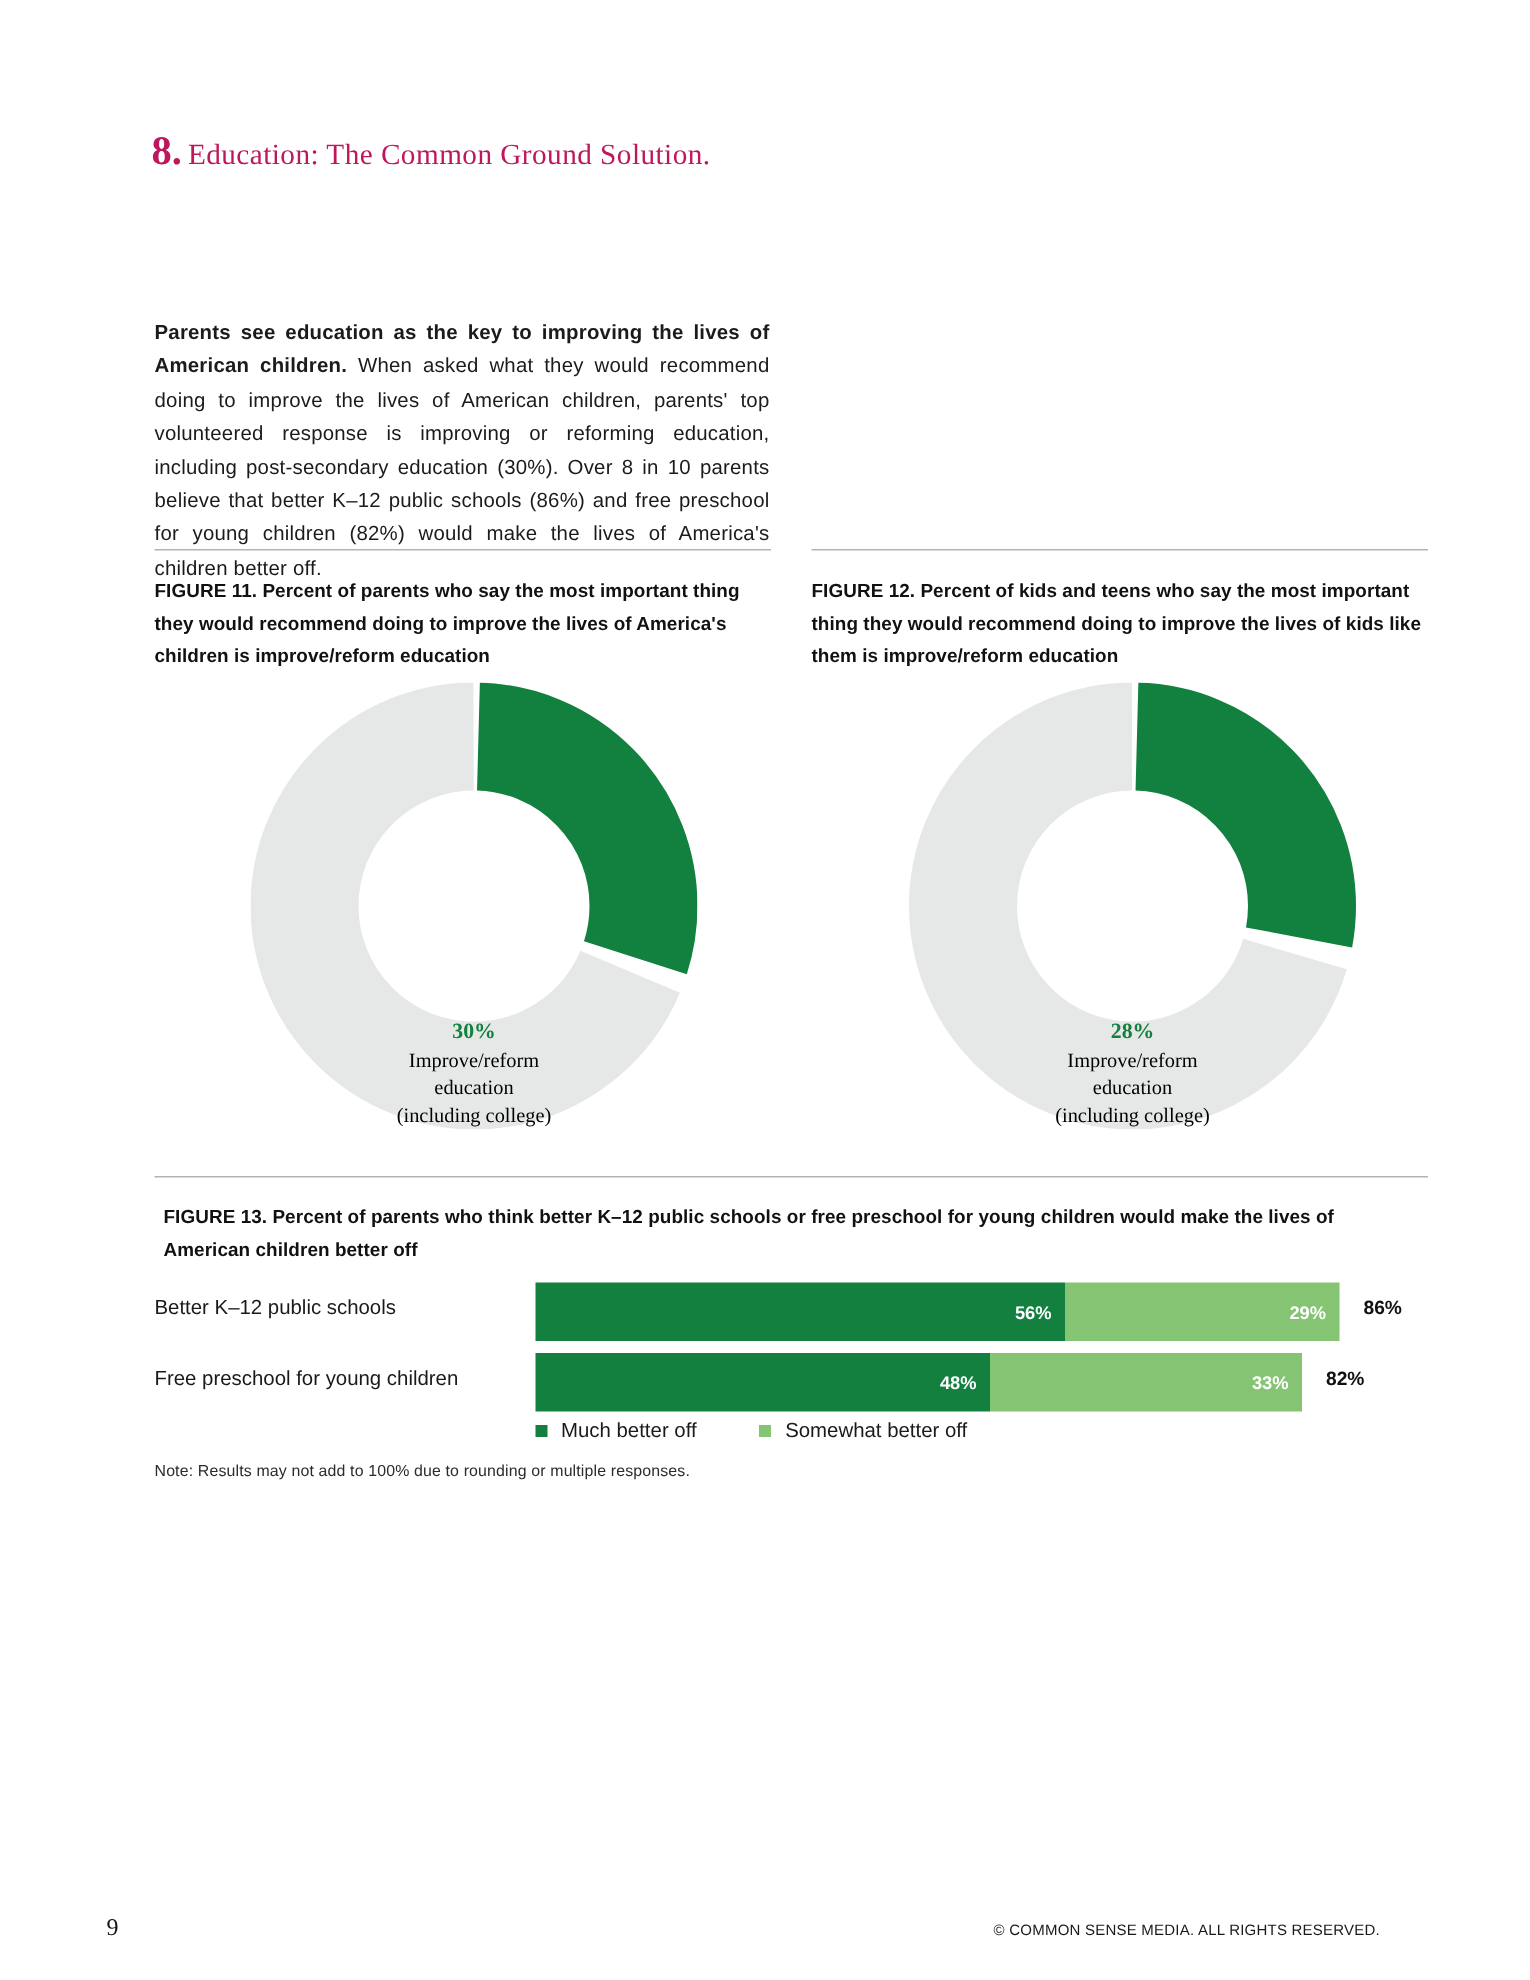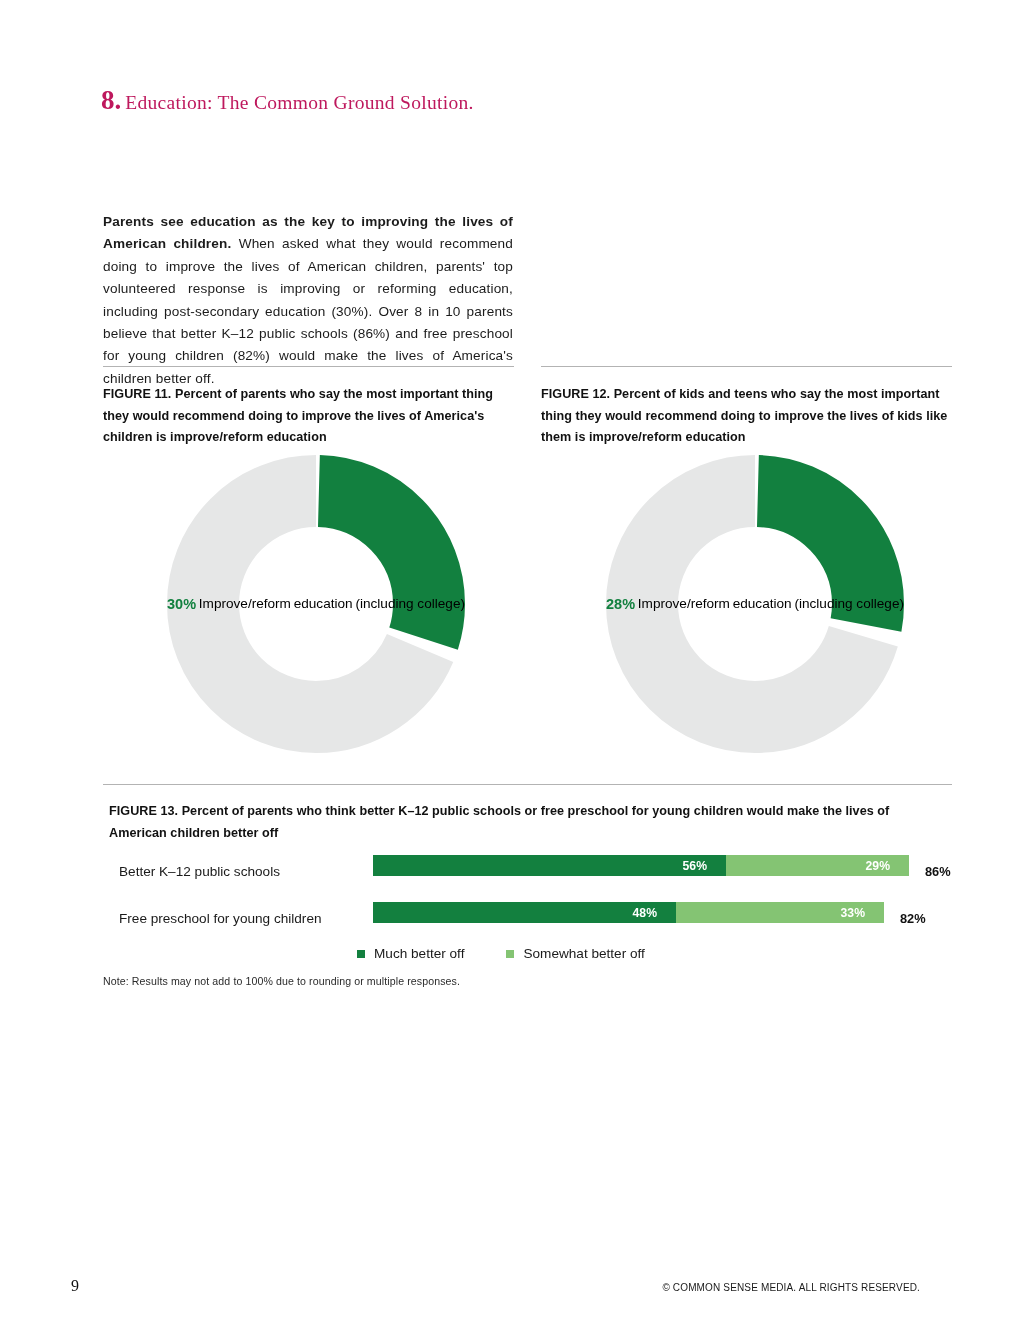--- a/index.html
+++ b/index.html
@@ -91,24 +91,26 @@
   .donut-12 { left: 606px; top: 455px; }
   .donut-wrap svg { display: block; width: 298px; height: 298px; }
 
   .donut-center {
     position: absolute;
     left: 0;
     top: 0;
     width: 298px;
     height: 298px;
     display: flex;
+    flex-direction: column;
     align-items: center;
-    justify-content: space-between;
+    justify-content: flex-end;
     text-align: center;
     pointer-events: none;
+    font-family: Liberation Serif, serif;
   }
   .donut-pct {
     font-size: 14.5px;
     font-weight: bold;
     color: #12803f;
     line-height: 19px;
   }
   .donut-label {
     font-size: 13.6px;
     color: #000000;
@@ -119,46 +121,45 @@
   .bars {
     position: absolute;
     left: 103px;
     top: 855px;
     width: 850px;
   }
   .bar-row {
     position: relative;
     height: 33px;
     margin-bottom: 14px;
-    margin-left: 16px;
   }
   .bar-label {
     position: absolute;
     left: 0;
     top: 0;
     height: 33px;
     line-height: 33px;
     font-size: 13.6px;
     color: #1a1a1a;
     white-space: nowrap;
   }
   .bar-track {
     position: absolute;
     left: 254px;
     top: 0;
     height: 33px;
     display: flex;
   }
   .seg {
-    height: 21px;
+    height: 39px;
     display: flex;
     align-items: center;
     justify-content: flex-end;
     box-sizing: border-box;
-    padding-right: 19px;
+    padding-right: 9px;
     font-size: 12.2px;
     font-weight: bold;
     color: #ffffff;
   }
   .seg-much { background: #13803f; }
   .seg-some { background: #84c473; }
   .bar-total {
     position: absolute;
     top: 0;
     height: 33px;

